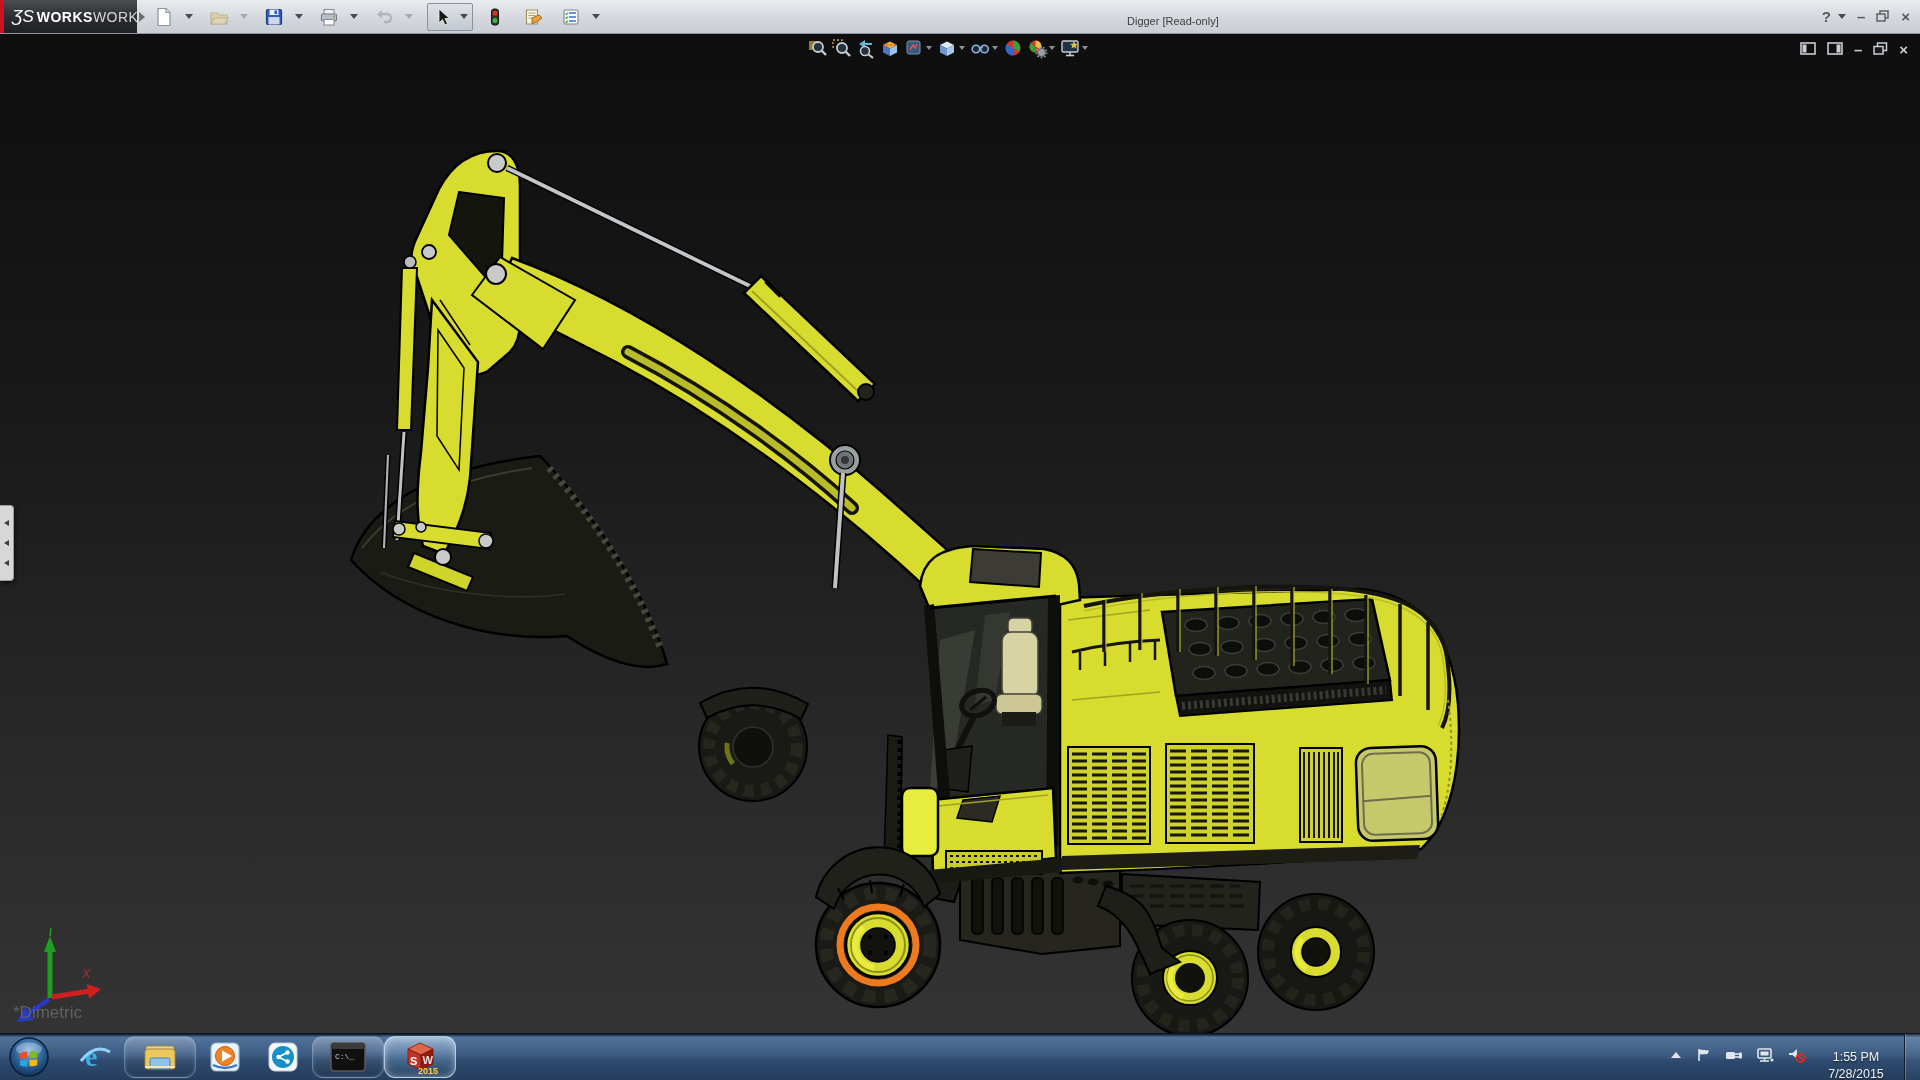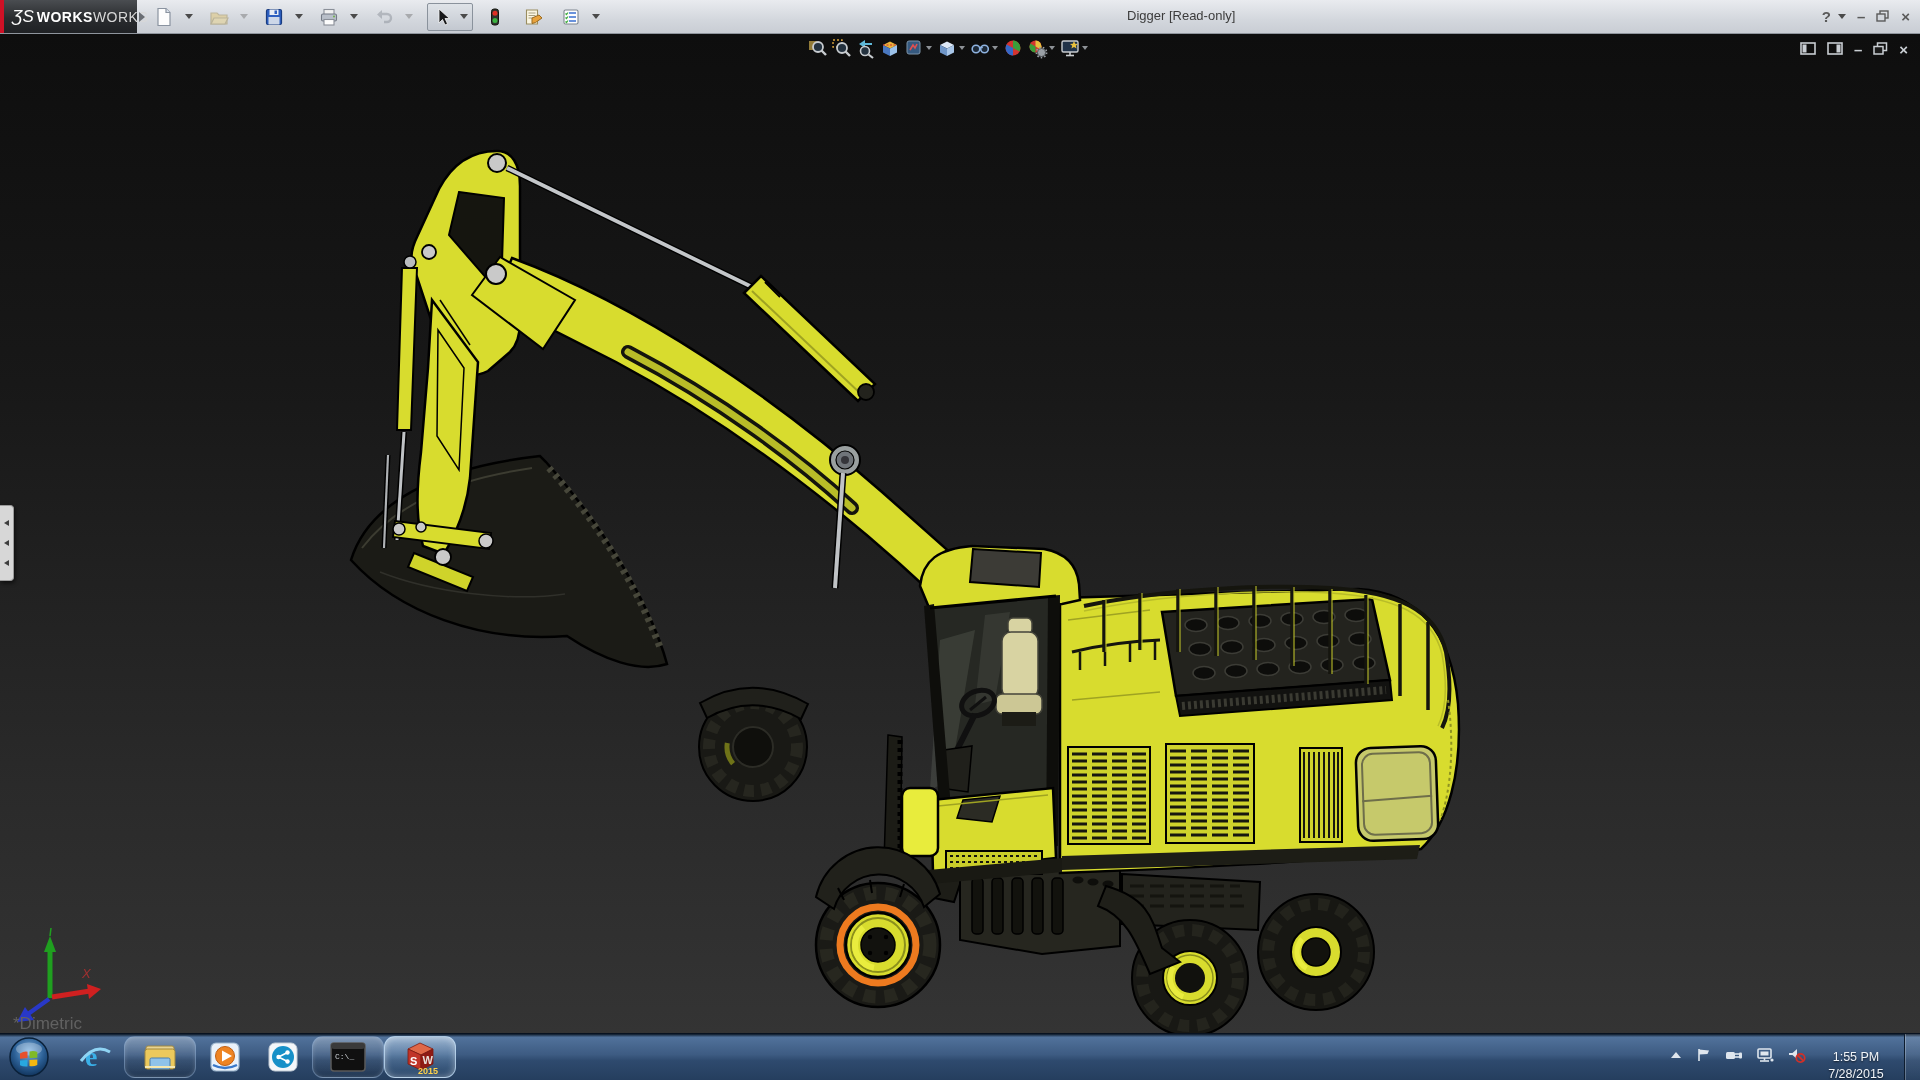--- a/index.html
+++ b/index.html
@@ -21,36 +21,36 @@
   .caret{width:0;height:0;border-left:4px solid transparent;border-right:4px solid transparent;
     border-top:5px solid #4a4a4a;margin-left:9px;}
   .caret.dis{border-top-color:#a8aaad;}
   .dis svg{opacity:.42;}
   .pressedbox{display:flex;align-items:center;border:1px solid #8a929c;border-radius:2px;
     background:linear-gradient(#dfe3e8,#c3c8d0);padding:1px 4px 1px 2px;margin-right:10px;}
   .pressedbox .caret{margin-left:6px;}
   .wctl{position:absolute;right:6px;top:0;height:33px;display:flex;align-items:center;gap:7px;color:#5a5a5a;}
   .wctl .b{font-size:15px;font-weight:bold;cursor:default;padding:0 4px;}
   .wctl .caret{margin-left:-4px;}
-  .title{position:absolute;left:1127px;top:8px;font-size:13px;color:#3c3c3c;}
+  .title{position:absolute;left:1127px;top:15px;font-size:11px;color:#3c3c3c;}
   
   #viewport{position:absolute;top:34px;left:0;width:1920px;height:1000px;
     background:linear-gradient(#0e0e0e,#181818 35%,#2a2a2a 75%,#343434);}
   #modelsvg{position:absolute;left:0;top:0;}
   .hud{position:absolute;left:806px;top:1px;display:flex;align-items:center;z-index:5;}
   .hudbtn{width:24px;height:26px;display:flex;align-items:center;justify-content:center;}
   .hudcaret{width:0;height:0;border-left:3.5px solid transparent;border-right:3.5px solid transparent;
     border-top:4.5px solid #8d9196;margin:0 3px 0 0;}
   .docctl{position:absolute;right:12px;top:7px;display:flex;align-items:center;gap:11px;z-index:5;color:#c9ced3;}
   .docctl .g{font-size:15px;font-weight:bold;line-height:14px;}
   .paneltab{position:absolute;left:0;top:471px;width:13px;height:74px;background:#d7d7d7;
     border:1px solid #9a9a9a;border-left:none;border-radius:0 4px 4px 0;box-shadow:1px 2px 4px rgba(0,0,0,.65);
     display:flex;flex-direction:column;justify-content:space-evenly;align-items:center;z-index:6;}
   .ltri{width:0;height:0;border-top:3.5px solid transparent;border-bottom:3.5px solid transparent;border-right:5px solid #3e3e3e;}
-  .viewlabel{position:absolute;left:13px;bottom:0px;font-size:17px;color:#616161;z-index:4;}
+  .viewlabel{position:absolute;left:13px;bottom:11px;font-size:17px;color:#616161;z-index:4;}
   
   .taskbar{position:absolute;bottom:0;left:0;width:1920px;height:46px;z-index:40;
     background:linear-gradient(#0c1826 0%,#51729b 7%,#3d5b82 45%,#2e4a6e 58%,#253e5e 100%);
     border-top:1px solid #081220;}
   .orb{position:absolute;left:8px;top:2px;}
   .apps{position:absolute;left:66px;top:0;height:46px;display:flex;align-items:center;}
   .pin{width:58px;height:42px;display:flex;align-items:center;justify-content:center;}
   .tbtn{width:70px;height:40px;margin:0 0;border-radius:11px;display:flex;align-items:center;justify-content:center;
     border:1px solid rgba(150,180,215,.5);
     background:linear-gradient(rgba(255,255,255,.28),rgba(255,255,255,.07) 48%,rgba(0,0,0,.14));

